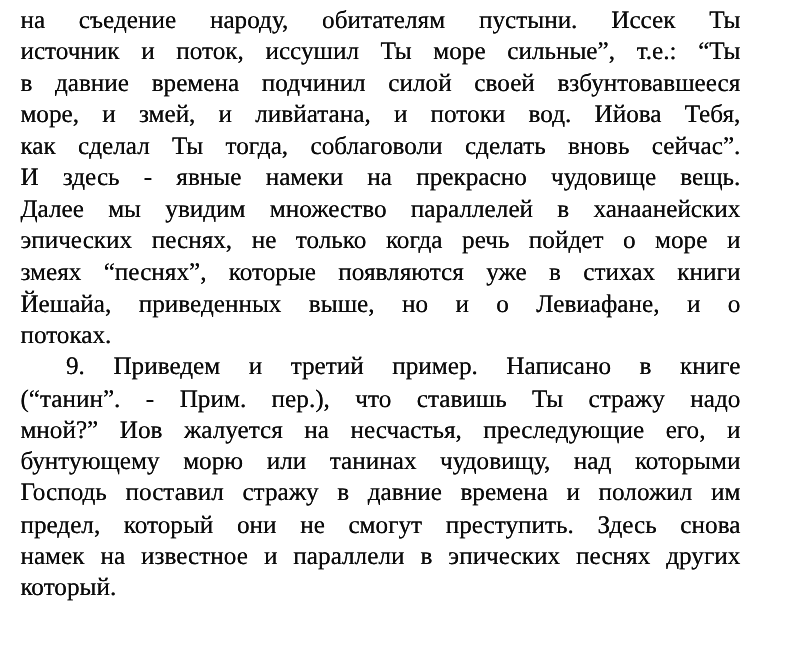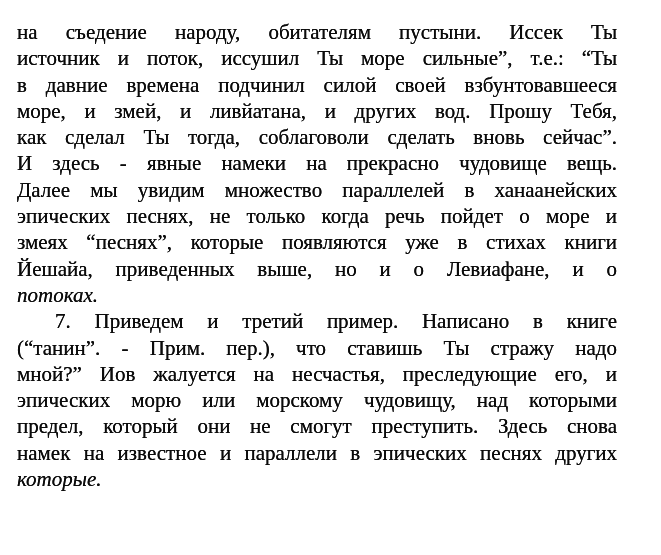--- a/index.html
+++ b/index.html
@@ -5,69 +5,69 @@
   html, body {
     margin: 0;
     padding: 0;
     background: #ffffff;
   }
   .page {
     position: relative;
     width: 661px;
     height: 555px;
     box-sizing: border-box;
-    padding: 19px 44px 0 17px;
+    padding: 3px 44px 0 17px;
     background: #ffffff;
     font-family: "Liberation Serif", "DejaVu Serif", serif;
     font-size: 21px;
     line-height: 26.3px;
     color: #0b0b0b;
     overflow: hidden;
     text-shadow: 0 0 0.4px currentColor; 
   }
   .paragraph {
     margin: 0;
     padding: 0;
   }
   .line {
     text-align: justify;
     text-align-last: justify;
     text-justify: inter-word;
     min-height: 26.3px;
   }
   .line.para-end {
     text-align-last: left;
-    font-style: italic;
   }
   .line.indent {
     text-indent: 38px;
   }
 </style>
 </head>
 <body>
 
 <div class="page">
 
   <div class="paragraph">
     <div class="line">на съедение народу, обитателям пустыни. Иссек Ты</div>
     <div class="line">источник и поток, иссушил Ты море сильные”, т.е.: “Ты</div>
     <div class="line">в давние времена подчинил силой своей взбунтовавшееся</div>
-    <div class="line">море, и змей, и ливйатана, и других вод. Прошу Тебя,</div>
+    <div class="line">море, и змей, и ливйатана, и потоки вод. Ийова Тебя,</div>
     <div class="line">как сделал Ты тогда, соблаговоли сделать вновь сейчас”.</div>
     <div class="line">И здесь - явные намеки на прекрасно чудовище вещь.</div>
     <div class="line">Далее мы увидим множество параллелей в ханаанейских</div>
     <div class="line">эпических песнях, не только когда речь пойдет о море и</div>
     <div class="line">змеях “песнях”, которые появляются уже в стихах книги</div>
     <div class="line">Йешайа, приведенных выше, но и о Левиафане, и о</div>
     <div class="line para-end">потоках.</div>
   </div>
 
   <div class="paragraph">
-    <div class="line indent">7. Приведем и третий пример. Написано в книге</div>
+    <div class="line indent">9. Приведем и третий пример. Написано в книге</div>
     <div class="line">(“танин”. - Прим. пер.), что ставишь Ты стражу надо</div>
     <div class="line">мной?” Иов жалуется на несчастья, преследующие его, и</div>
-    <div class="line">эпических морю или морскому чудовищу, над которыми</div>
+    <div class="line">бунтующему морю или танинах чудовищу, над которыми</div>
+    <div class="line">Господь поставил стражу в давние времена и положил им</div>
     <div class="line">предел, который они не смогут преступить. Здесь снова</div>
     <div class="line">намек на известное и параллели в эпических песнях других</div>
-    <div class="line para-end">которые.</div>
+    <div class="line para-end">который.</div>
   </div>
 
 </div>
 
 </body></html>

